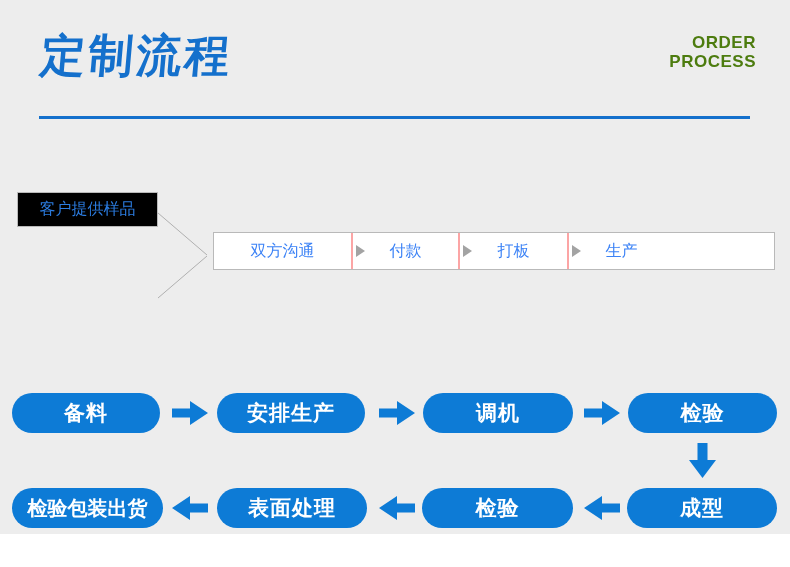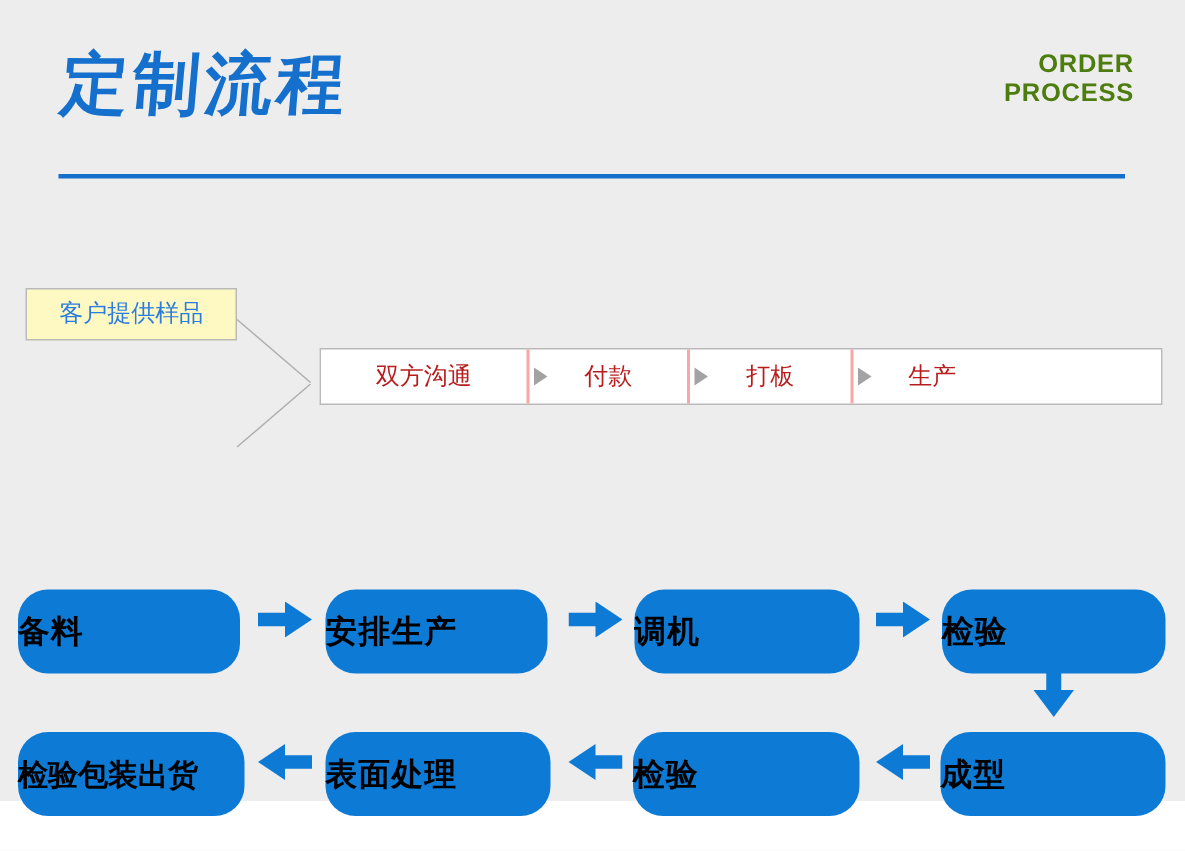--- a/index.html
+++ b/index.html
@@ -24,52 +24,52 @@
     font-size:17px; font-weight:bold; line-height:19px;
     color:#4d7c0f; letter-spacing:0.5px;
   }
   .title-rule {
     position:absolute; left:39px; top:116px; width:711px; height:3px;
     background:#1470cc;
   }
   
   .branch-box {
     position:absolute; left:17px; width:139px; height:33px;
-    background:#fef9c3; border:1px solid #b9b9b9;
+    background:#000000; border:1px solid #b9b9b9;
     display:flex; align-items:center; justify-content:center;
     color:#2b7ce0; font-size:16px; white-space:nowrap;
   }
   .branch-sample { top:192px; }
   .branch-drawing { top:284px; }
   .connector-svg { position:absolute; left:156px; top:210px; }
   
   .steps-bar {
     position:absolute; left:213px; top:232px; width:560px; height:36px;
     background:#ffffff; border:1px solid #b9b9b9;
     display:flex;
   }
   .seg {
     position:relative; display:flex; align-items:center; justify-content:center;
-    color:#b91c1c; font-size:16px; white-space:nowrap;
+    color:#3b82f6; font-size:16px; white-space:nowrap;
   }
   .seg + .seg { border-left:2px solid #fca5a5; }
   .seg-0 { width:137px; } .seg-1 { width:105px; } .seg-2 { width:107px; }
   .seg-3 { width:105px; } .seg-4 { width:105px; }
   .tri {
     position:absolute; left:3px; top:50%; transform:translateY(-50%);
     width:0; height:0;
     border-top:6px solid transparent; border-bottom:6px solid transparent;
     border-left:9px solid #a3a3a3;
   }
   
   .pill {
-    position:absolute; height:56px; border-radius:20px;
-    background:#0d7bd6; color:#000000;
+    position:absolute; height:40px; border-radius:20px;
+    background:#0d7bd6; color:#ffffff;
     font-size:21px; font-weight:bold; letter-spacing:1px;
-    display:flex; align-items:center; 
+    display:flex; align-items:center; justify-content:center;
     white-space:nowrap;
   }
   .r1 { top:393px; } .r2 { top:488px; }
   .p-beiliao   { left:12px;  width:148px; }
   .p-anpai     { left:217px; width:148px; }
   .p-tiaoji    { left:423px; width:150px; }
   .p-jianyan1  { left:628px; width:149px; }
   .p-chuhuo    { left:12px;  width:151px; letter-spacing:0; font-size:20px; }
   .p-biaomian  { left:217px; width:150px; }
   .p-jianyan2  { left:422px; width:151px; }

